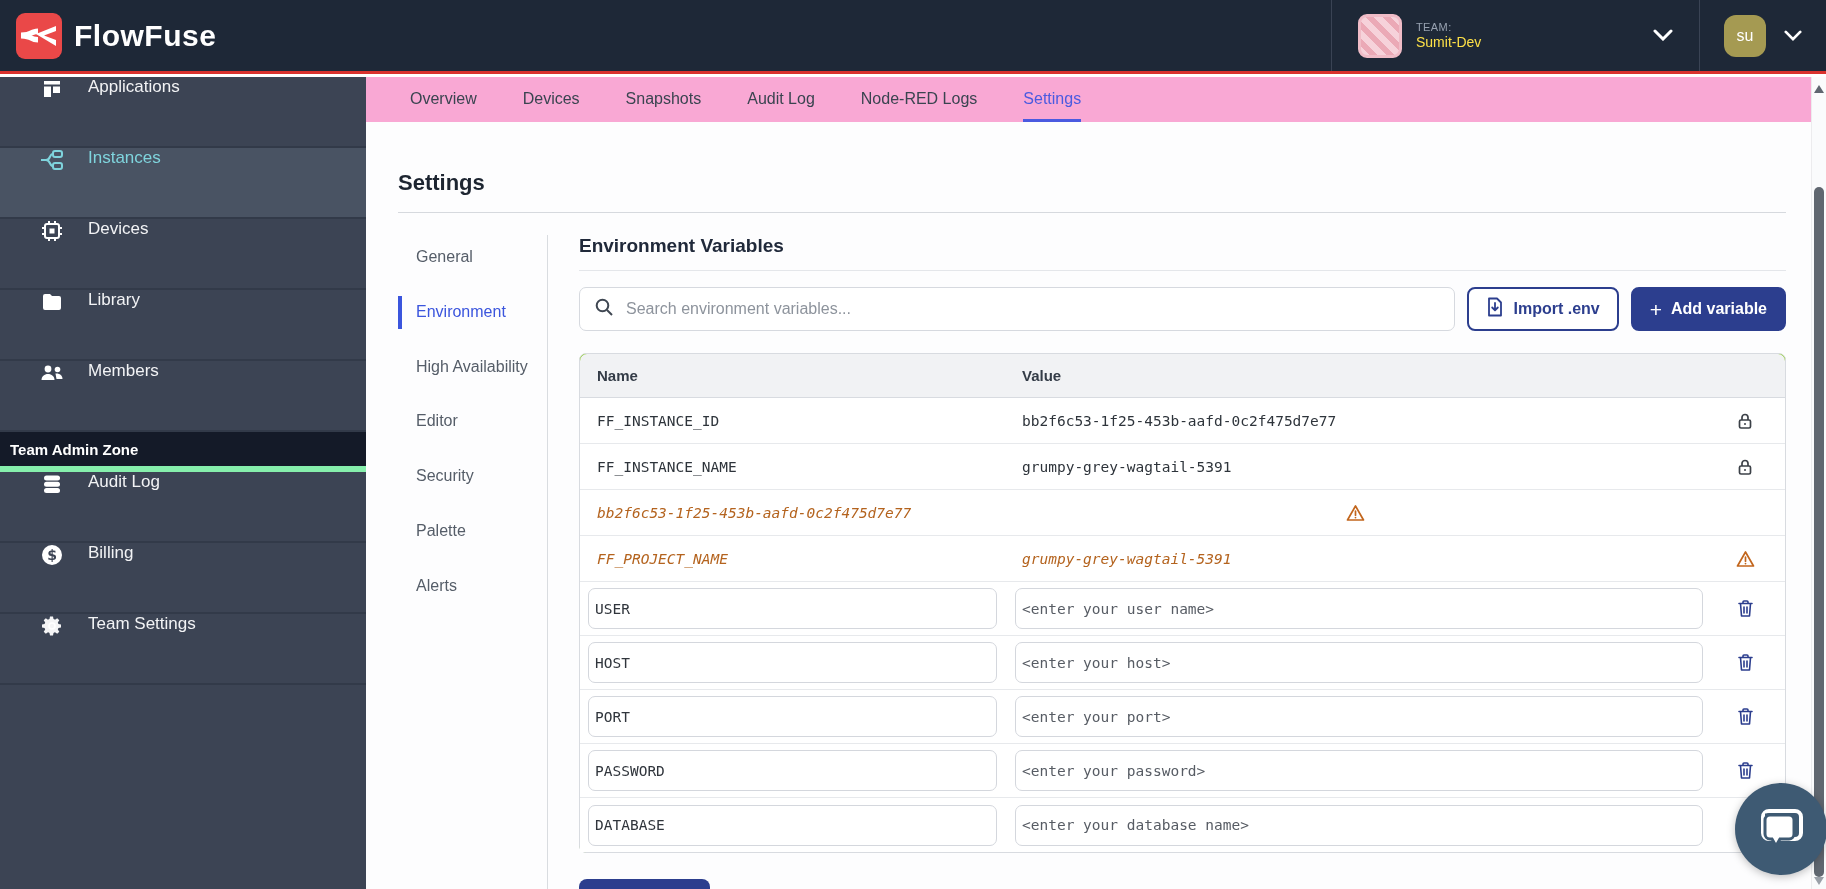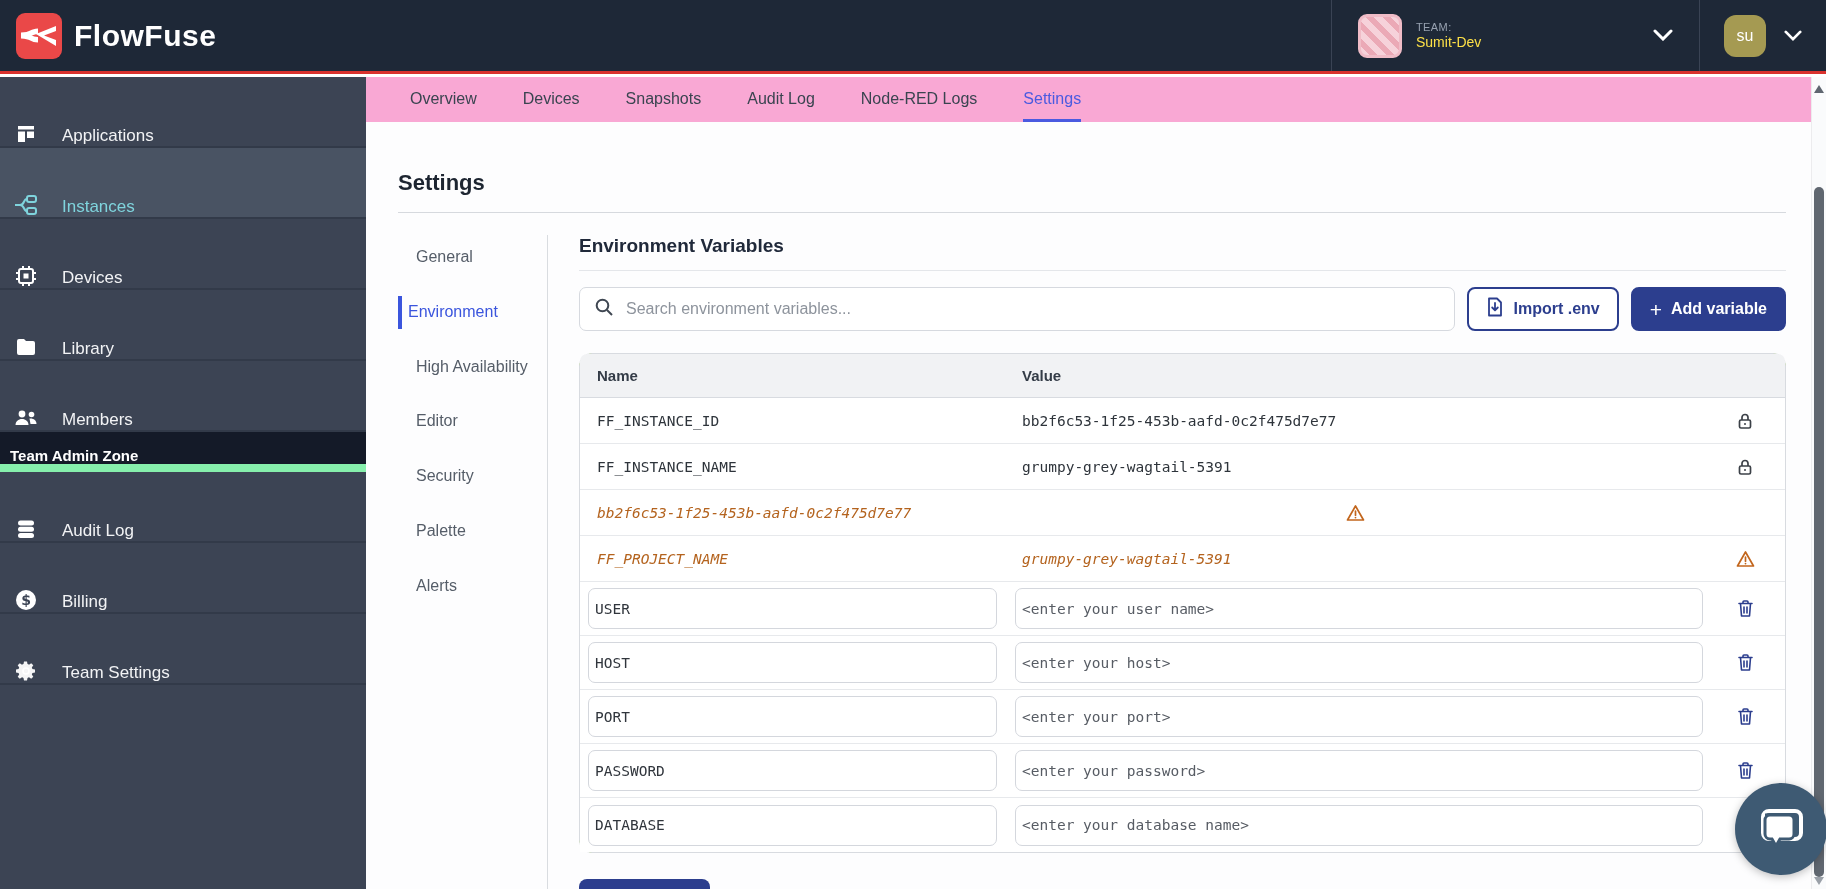--- a/index.html
+++ b/index.html
@@ -25,64 +25,64 @@
   .team-label { color:#97a1b0; font-size:11px; letter-spacing:.4px; }
   .team-name { color:#fde047; font-size:14px; }
   .chev { margin-left:auto; }
   .user-select { display:flex; align-items:center; gap:18px; padding:0 24px;
     border-left:1px solid #3a4354; cursor:pointer; }
   .user-avatar { width:42px; height:42px; border-radius:12px; background:#a59a52;
     color:#fff; font-size:16px; display:flex; align-items:center; justify-content:center; }
 
   
   .sidebar { position:absolute; top:77px; left:0; width:366px; bottom:0; background:#3c4454; z-index:20; }
-  .nav-item { height:71px; display:flex; align-items:flex-end; gap:22px; padding-left:12px;
+  .nav-item { height:71px; display:flex; align-items:flex-start; gap:22px; padding-left:38px;
     border-bottom:2px solid #323a49; cursor:pointer; }
   .nav-item .nav-ico { width:28px; display:flex; justify-content:center; }
   .nav-item span.lbl { color:#f2f3f5; font-size:17px; }
   .nav-item.active { background:#495363; }
   .nav-item.active span.lbl { color:#7fd4dd; }
-  .zone-band { height:40px; background:#141a28; display:flex; align-items:flex-end;
-    padding-left:10px; border-bottom:8px solid #86efac; }
+  .zone-band { height:40px; background:#141a28; display:flex; align-items:center;
+    padding-left:10px; border-bottom:6px solid #86efac; }
   .zone-band span { color:#fff; font-size:15px; font-weight:bold; }
 
   
   .main { position:absolute; top:77px; left:366px; right:0; bottom:0; background:#fdfdfe; }
   .tabbar { height:45px; background:#f9a8d4; display:flex; align-items:center; gap:46px;
     padding-left:44px; }
   .tab { font-size:16px; color:#3a4450; height:100%; display:flex; align-items:center;
     border-bottom:3px solid transparent; cursor:pointer; padding-top:2px; }
   .tab.active { color:#4a5ae0; border-bottom-color:#4a5ae0; }
 
   .page { padding:30px 40px 0 32px; }
   .page-title { font-size:22px; font-weight:bold; color:#1d2531; margin-top:18px; }
   .title-rule { border-bottom:1px solid #d6d9de; margin-top:16px; }
 
   .settings-body { display:flex; margin-top:22px; }
   .subnav { width:149px; flex-shrink:0; padding-top:6px; }
   .subnav-item { font-size:16px; color:#555d68; padding:6px 0 6px 18px; margin-bottom:22px;
     cursor:pointer; line-height:1.3; }
-  .subnav-item.active { color:#3b55dd; border-left:4px solid #3b55dd; padding-left:6px; }
+  .subnav-item.active { color:#3b55dd; border-left:4px solid #3b55dd; padding-left:14px; }
   .settings-content { flex:1; border-left:1px solid #d9dce0; padding-left:31px; min-height:560px; }
 
   .env-heading { font-size:19px; font-weight:bold; color:#20293a; padding-bottom:13px;
     border-bottom:1px solid #e4e6ea; }
   .controls-row { display:flex; align-items:center; gap:12px; margin-top:16px; }
   .search-box { flex:1; height:44px; border:1px solid #d6d9df; border-radius:7px; background:#fff;
     display:flex; align-items:center; gap:12px; padding:0 14px; }
   .search-box input { border:none; outline:none; flex:1; font-size:16px; color:#3c434c;
     font-family:inherit; background:transparent; }
   .search-box input::placeholder { color:#8d939c; }
   .btn { display:flex; align-items:center; gap:9px; height:44px; padding:0 17px;
     border-radius:8px; font-size:16px; font-weight:bold; cursor:pointer; }
   .btn-outline { background:#fff; border:2px solid #2c3e8e; color:#2c3e8e; }
   .btn-solid { background:#2c3e8e; border:2px solid #2c3e8e; color:#fff; }
   .plus-glyph { font-size:21px; font-weight:normal; line-height:1; }
 
-  .env-table { margin-top:22px; border:1px solid #d8dbe0; border-radius:13px; background:#84cc16; }
+  .env-table { margin-top:22px; border:1px solid #d8dbe0; border-radius:7px; background:#84cc16; }
   .t-head { display:grid; grid-template-columns:425px 1fr 80px; background:#f1f2f4;
     border-bottom:1px solid #d8dbe0; border-radius:7px 7px 0 0; height:44px; align-items:center; }
   .t-head div { font-size:15px; font-weight:bold; color:#343c47; padding-left:17px; }
   .t-row { display:grid; grid-template-columns:425px 1fr 80px; border-bottom:1px solid #e7e9ec;
     align-items:center; background:#fff; }
   .t-row:last-child { border-bottom:none; }
   .t-row.static { height:46px; }
   .t-row.static .cell { font-size:14.5px; color:#2e343b; padding-left:17px; }
   .t-row.deprecated .cell { color:#b4631e; font-style:italic; }
   .t-row.editable { height:54px; }

